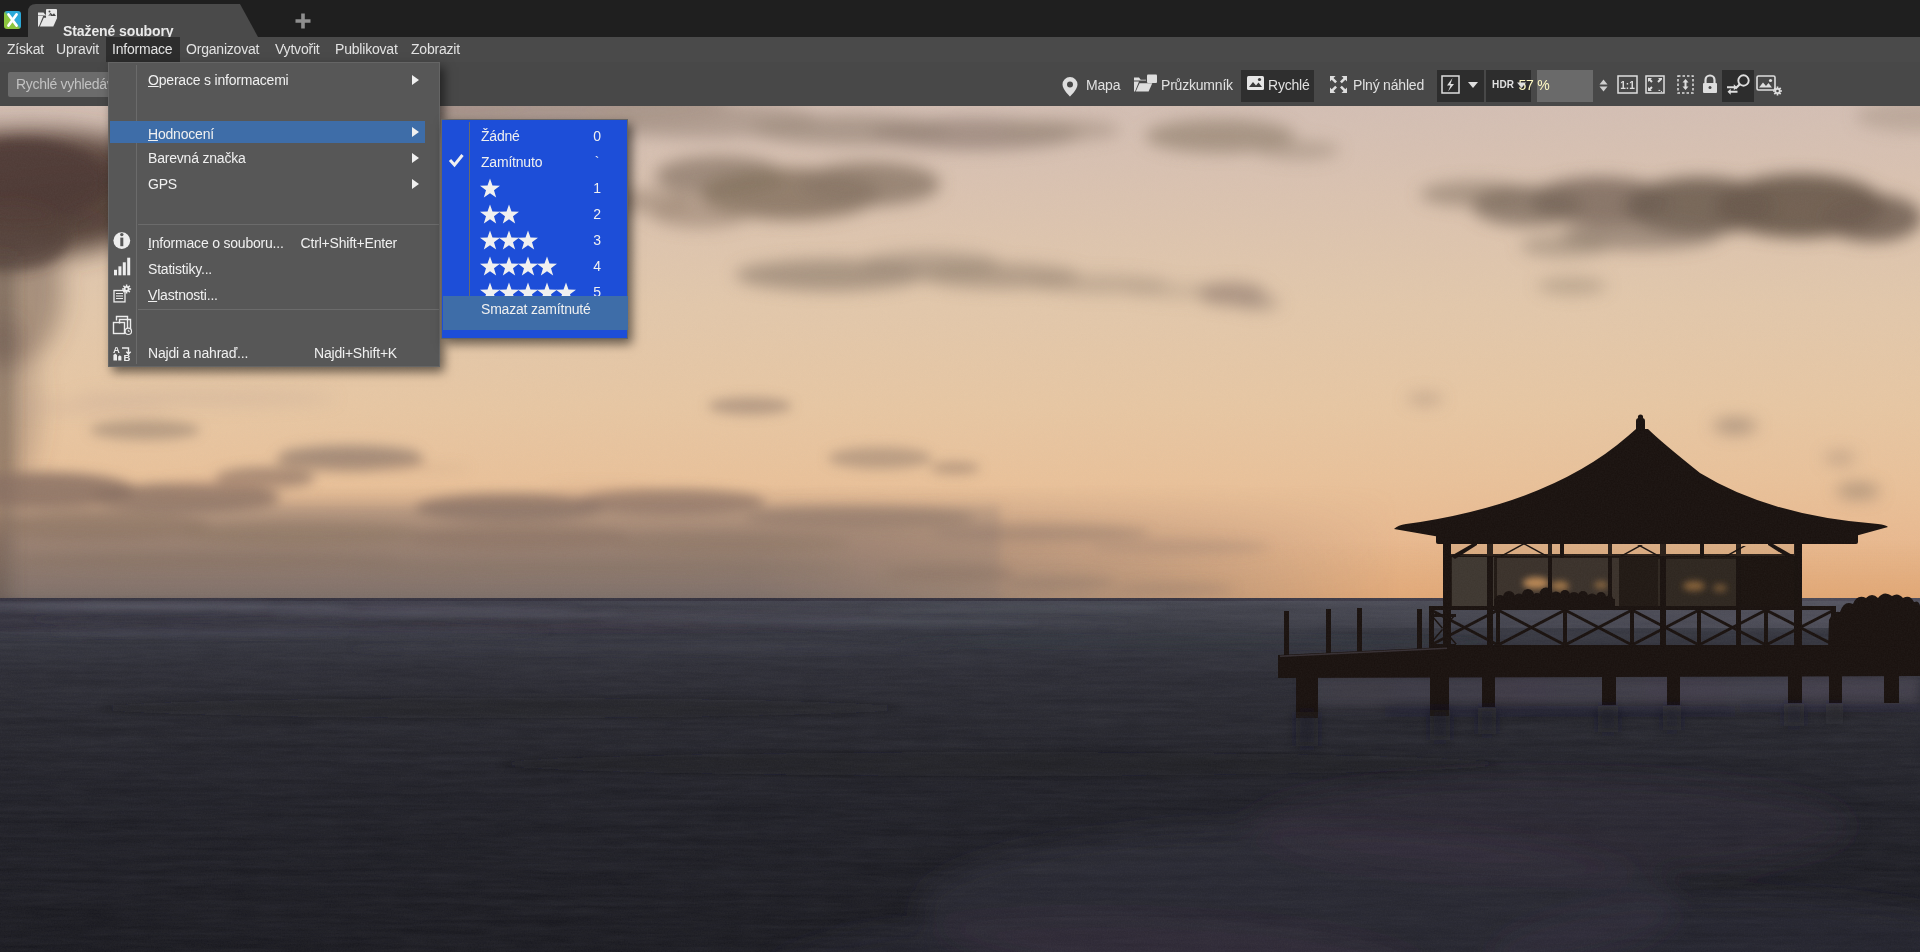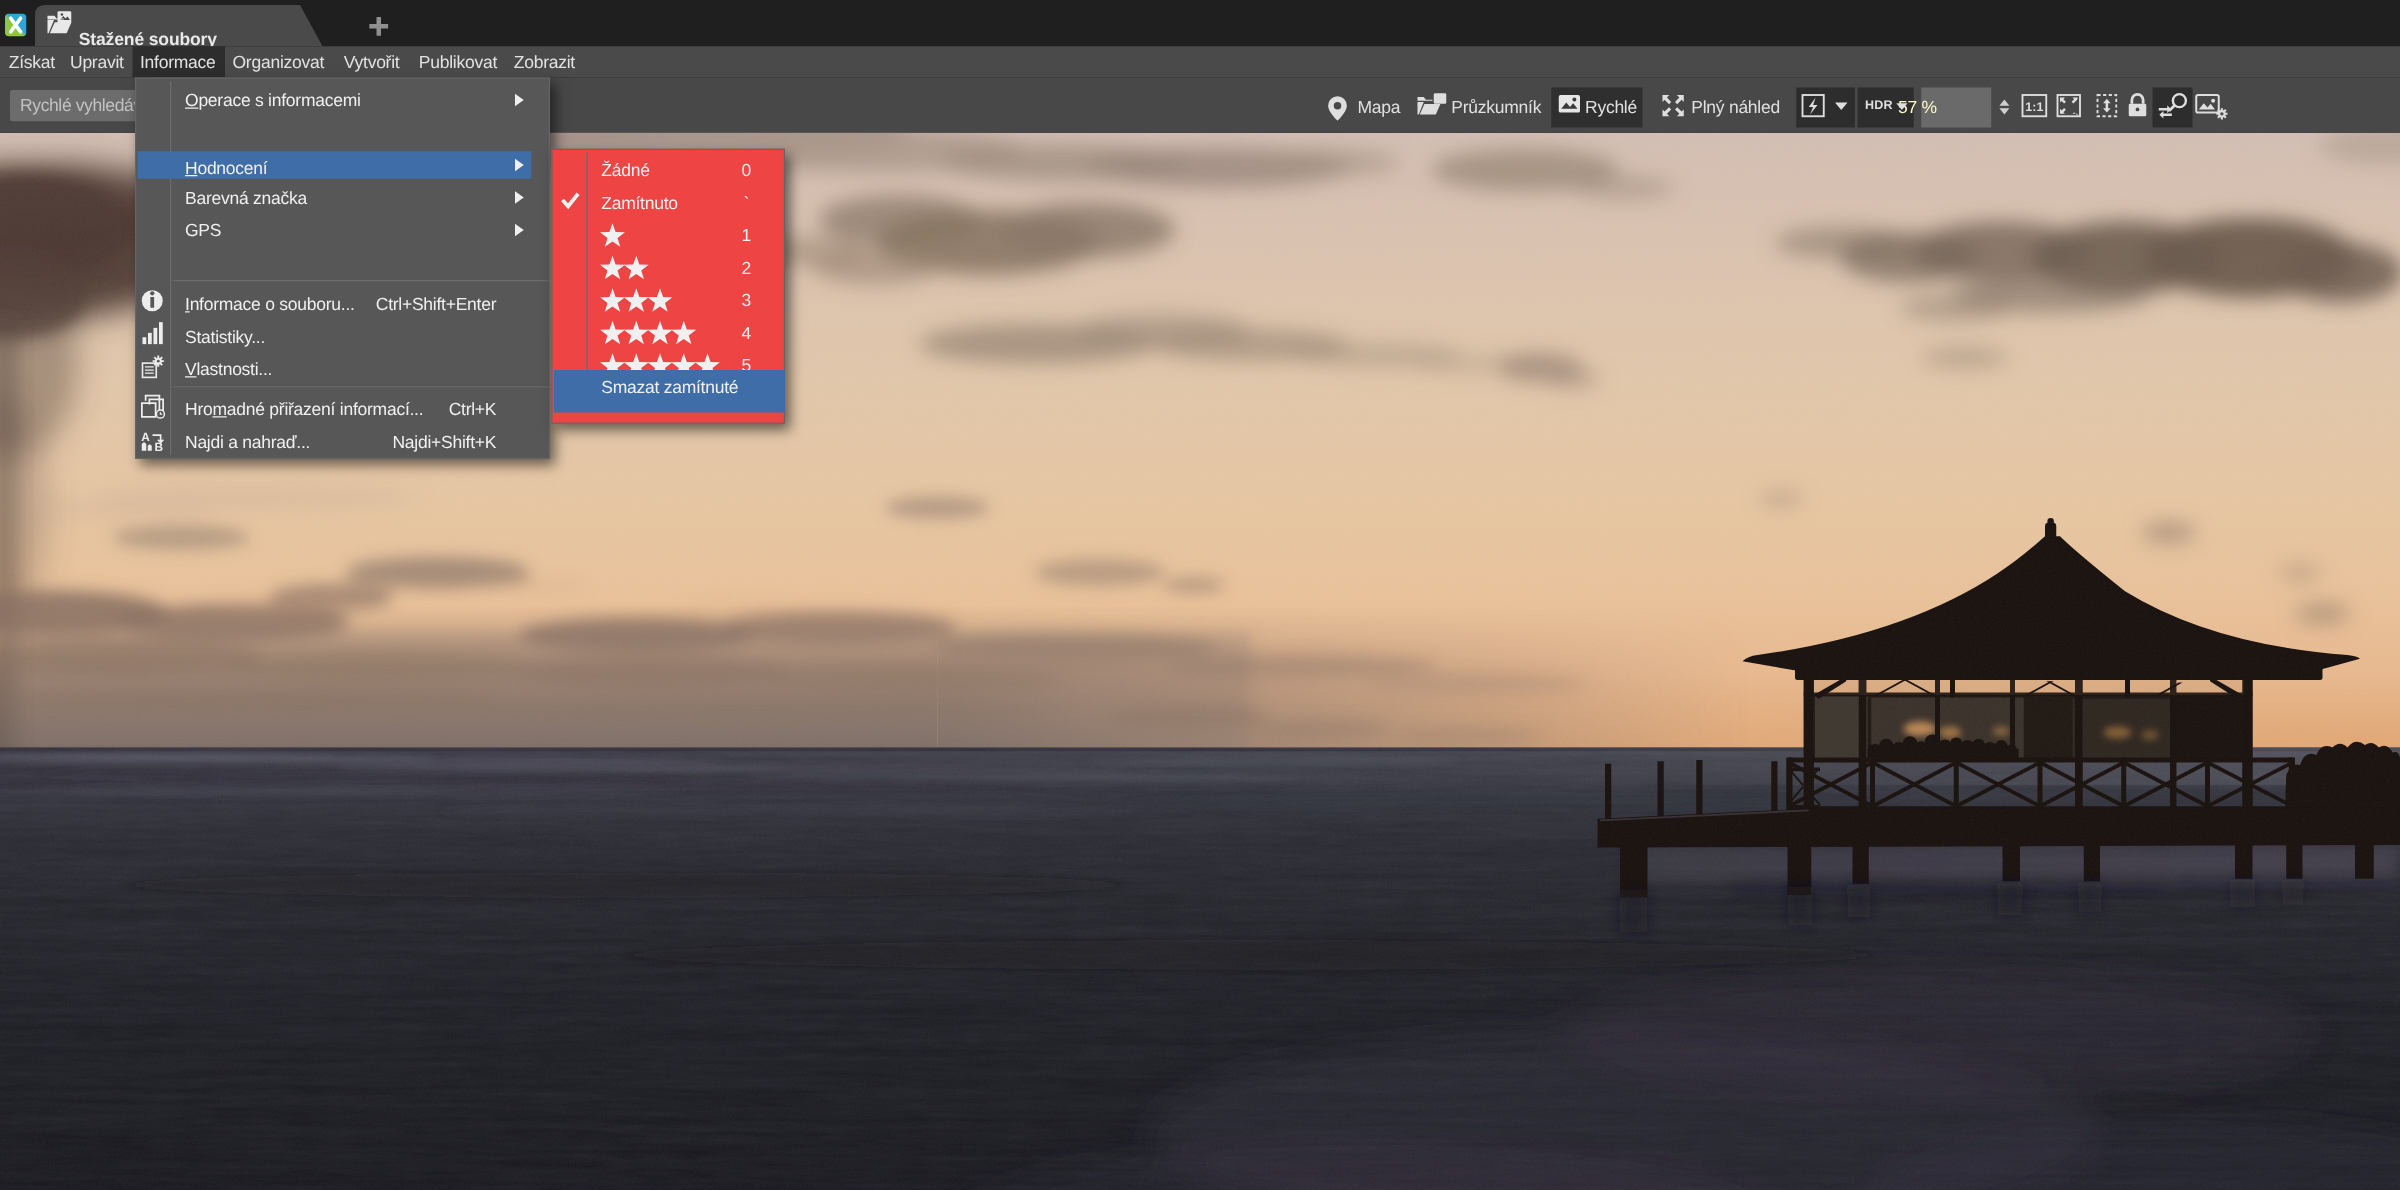--- a/index.html
+++ b/index.html
@@ -9,21 +9,21 @@
   #titlebar{position:absolute;left:0;top:0;width:1920px;height:37px;background:#1f1f1f;}
   #menubar{position:absolute;left:0;top:37px;width:1920px;height:25px;background:#4a4a4a;}
   #toolbar{position:absolute;left:0;top:62px;width:1920px;height:44px;background:#484848;border-bottom:0;}
   #tbline{position:absolute;left:0;top:105px;width:1920px;height:1px;background:#3c3c3c;}
   #photo{position:absolute;left:0;top:106px;width:1920px;height:846px;}
   .mitem{position:absolute;top:0;height:25px;line-height:25px;color:#e2e2e2;font-size:14px;letter-spacing:-0.2px;}
   #tabtext{position:absolute;left:63px;top:11px;font-size:14px;font-weight:bold;color:#e9e9e9;letter-spacing:-0.1px;margin-top:12px;}
   #search{position:absolute;left:8px;top:10px;width:142px;height:25px;background:#6c6c6c;border-radius:2px;color:#c2c2c2;font-size:14px;line-height:25px;padding-left:8px;letter-spacing:-0.3px;}
   
   #mainmenu{position:absolute;left:108px;top:62px;width:332px;height:305px;background:#575757;border:1px solid #656565;box-shadow:4px 5px 10px rgba(0,0,0,0.55);}
-  #submenu{position:absolute;left:441px;top:119px;width:187px;height:220px;background:#ef4444;border:1px solid #656565;box-shadow:4px 5px 10px rgba(0,0,0,0.55);}
+  #submenu{position:absolute;left:441px;top:119px;width:187px;height:220px;background:#1d4ed8;border:1px solid #656565;box-shadow:4px 5px 10px rgba(0,0,0,0.55);}
   .mrow{position:absolute;left:1px;width:315px;height:26px;color:#f0f0f0;font-size:14px;letter-spacing:-0.2px;}
   .mrow .lbl{position:absolute;left:38px;top:5px;}
   .mrow .sc{position:absolute;right:28px;top:5px;}
   .mrow .arr{position:absolute;right:6px;top:8px;width:0;height:0;border-left:7px solid #f0f0f0;border-top:5px solid transparent;border-bottom:5px solid transparent;}
   .hl .arr{top:6px;}
   .hl{background:#3e6da8;}
   .msep{position:absolute;left:2px;width:328px;height:1px;background:#6b6b6b;}
   .srow{position:absolute;left:1px;width:185px;height:26px;color:#f0f0f0;font-size:14px;letter-spacing:-0.2px;}
   .srow .lbl{position:absolute;left:38px;top:5px;}
   .srow .sc{position:absolute;left:148px;top:5px;width:12px;text-align:center;}
@@ -593,24 +593,20 @@
       <span class="lbl"><u>I</u>nformace o souboru...</span>
       <span class="sc">Ctrl+Shift+Enter</span>
     </div>
   <div class="mrow" style="top:193px">
       <span class="lbl">Statistiky...</span>
     </div>
   <div class="mrow" style="top:219px">
       <span class="lbl"><u>V</u>lastnosti...</span>
     </div>
   <div class="msep" style="top:246px;left:29px;width:301px"></div>
-  <div class="mrow" style="top:251px">
-      <span class="lbl">Hro<u>m</u>adné přiřazení informací...</span>
-      <span class="sc">Ctrl+K</span>
-    </div>
   <div class="mrow" style="top:277px">
       <span class="lbl">Najdi a nahraď...</span>
       <span class="sc">Najdi+Shift+K</span>
     </div>
 </div>
 
 <div id="submenu">
   <div class="vline"></div>
   <svg width="30" height="60" style="position:absolute;left:0;top:0">
     <path d="M8,40 l4.5,5 8,-10" stroke="#f0f0f0" stroke-width="3" fill="none"></path>

